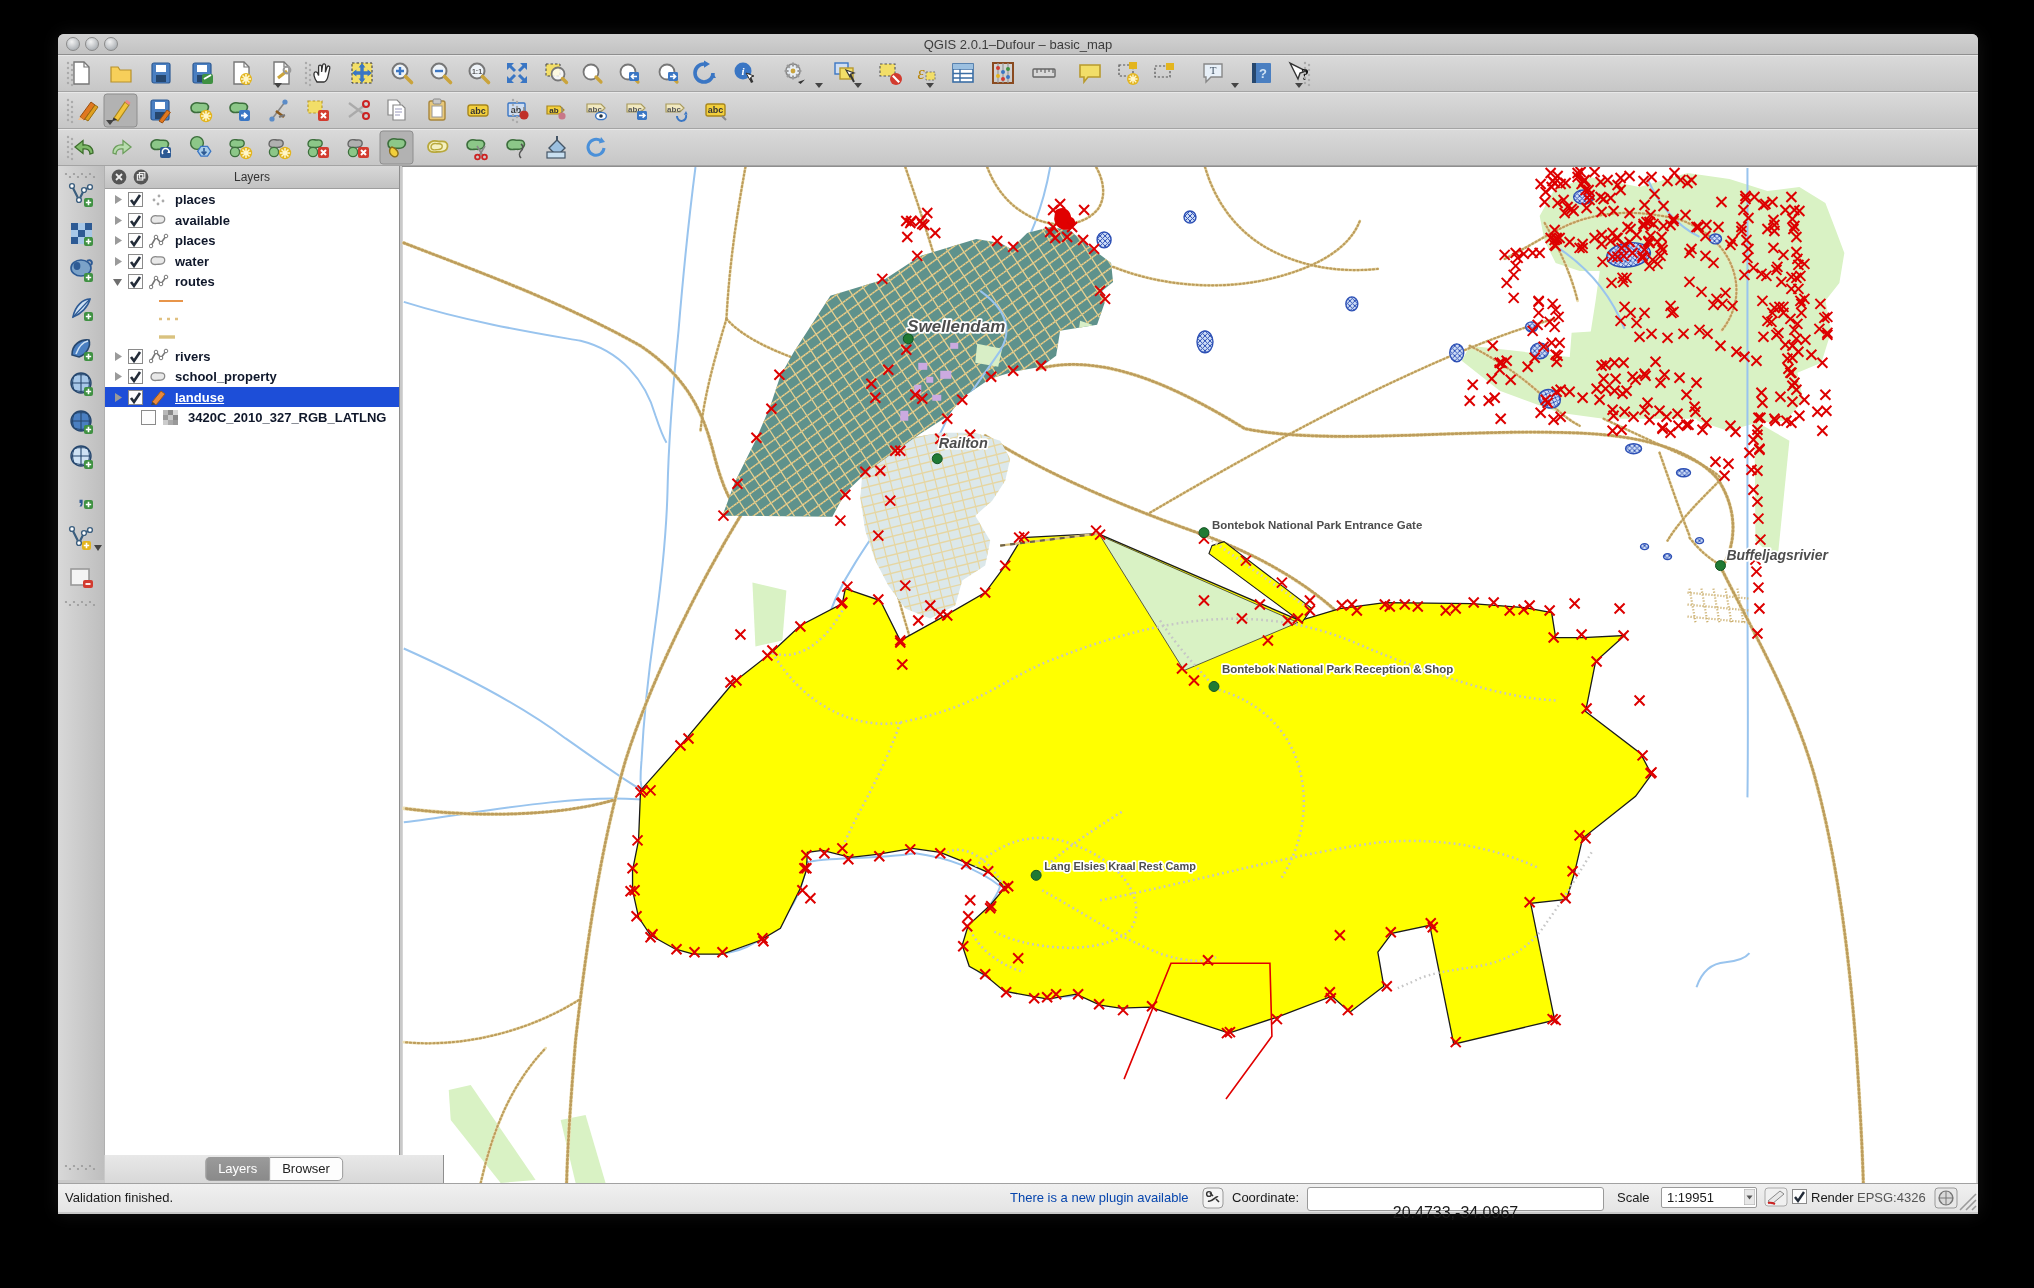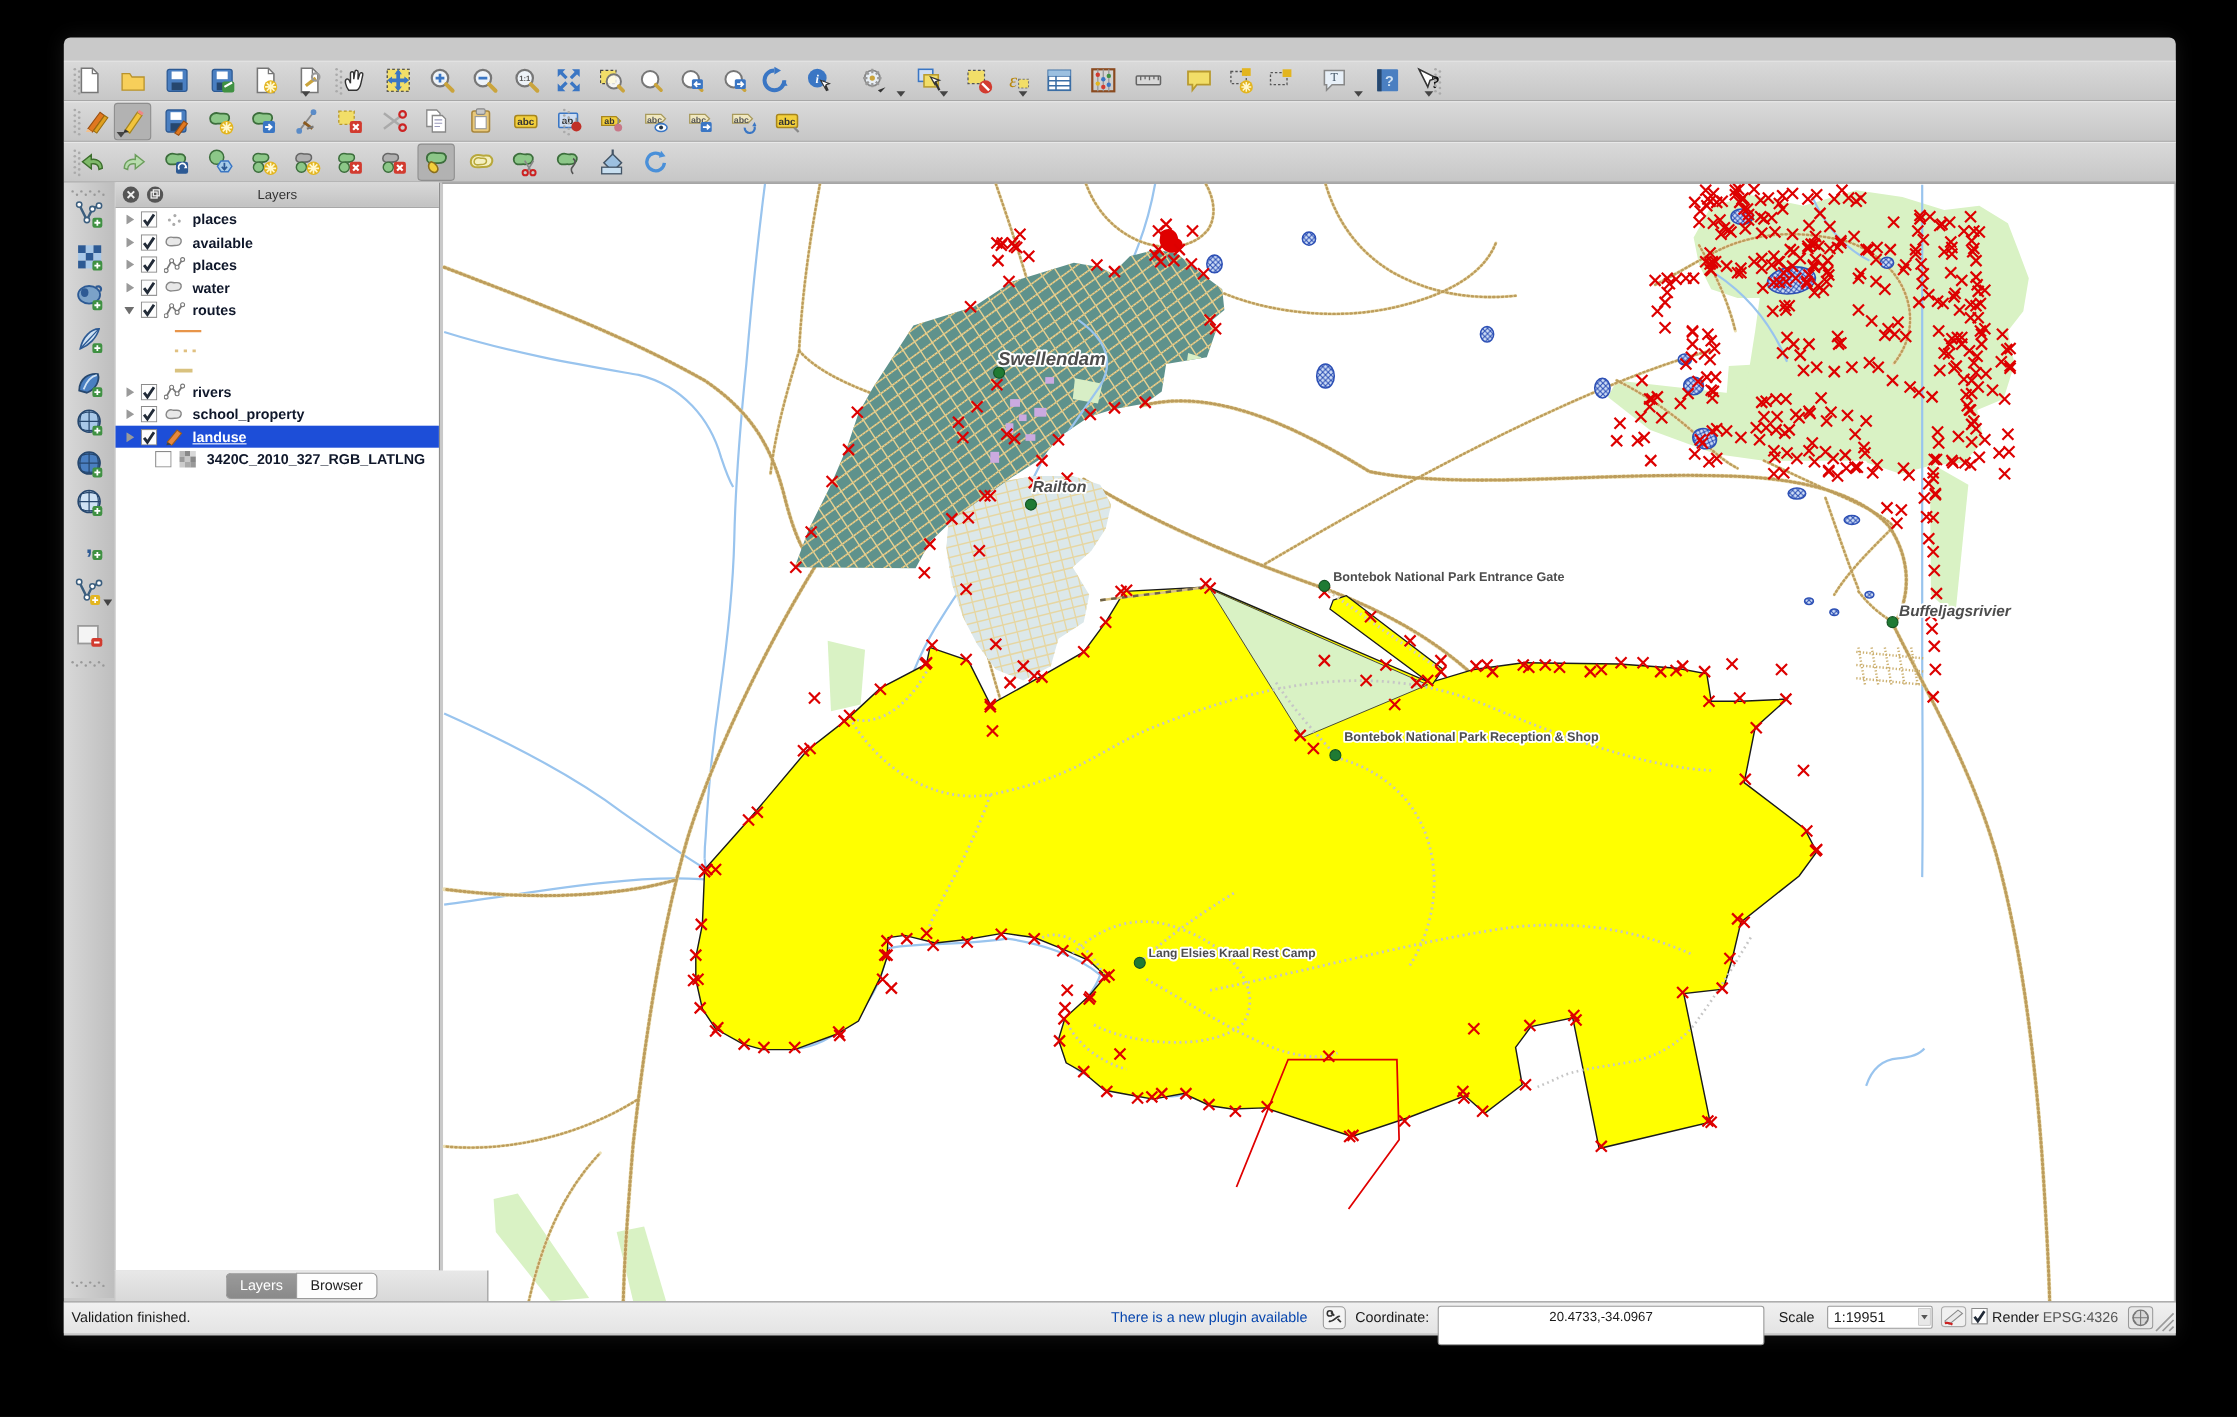--- a/index.html
+++ b/index.html
@@ -23,35 +23,41 @@
 #tabsrow{position:absolute;left:47px;top:1121px;width:339px;height:28px;background:linear-gradient(#e8e8e8,#d8d8d8);border-right:1px solid #8e8e8e}
 #tabs{position:absolute;left:50%;transform:translateX(-50%);top:2px;white-space:nowrap}
 .tab{display:inline-block;font-size:13px;padding:3px 12px 4px;border:1px solid #9a9a9a;background:#fdfdfd;color:#222;border-radius:0 5px 5px 0}
 .selt{background:linear-gradient(#9a9a9a,#8a8a8a);color:#fff;border-radius:5px 0 0 5px;border-right:none}
 #status{position:absolute;left:0;top:1149px;width:100%;height:29px;background:linear-gradient(#f0f0f0,#e4e4e4);border-top:1px solid #a2a2a2;font-size:13px;color:#1a1a1a}
 #status>span{position:absolute;top:6px}
 #valmsg{left:7px}
 #plug{left:952px;color:#0645ad;}
 #plugico{left:1144px;top:3px !important}
 #coordlab{left:1174px}
-#coordbox{left:1249px;top:3px !important;width:297px;height:36px;background:#fff;border:1px solid #9a9a9a;border-radius:3px;text-align:center;padding-top:2px;font-size:12px}
+#coordbox{left:1249px;top:3px !important;width:297px;height:24px;background:#fff;border:1px solid #9a9a9a;border-radius:3px;text-align:center;padding-top:16px;font-size:16px}
 #scalelab{left:1559px}
 #scalebox{left:1603px;top:3px !important;width:96px;height:21px;background:#fff;border:1px solid #9a9a9a;border-radius:2px}
 #scaletxt{position:absolute;left:5px;top:2px;font-size:13px}
 #scalearrow{position:absolute;right:1px;top:1px}
 #painticon{left:1706px;top:3px !important}
 #rendercb{left:1734px;top:5px !important}
 #renderlab{left:1753px}
 #epsg{left:1799px;color:#555}
 #globebox{left:1876px;top:3px !important}
 #grip{left:1898px;top:6px !important}
 </style></head>
 <body>
 <div id="win">
 
+<div id="titlebar">
+ <span class="tl" style="left:8px"></span>
+      <span class="tl" style="left:27px"></span>
+      <span class="tl" style="left:46px"></span>
+ <span id="titletxt">QGIS 2.0.1–Dufour – basic_map</span>
+</div>
 <svg id="tbs" width="1920" height="111">
 <defs>
 <linearGradient id="tbg" x1="0" y1="0" x2="0" y2="1">
           <stop offset="0" stop-color="#dadada"></stop>
           <stop offset="1" stop-color="#c6c6c6"></stop>
         </linearGradient>
 <g id="i-page">
           <path d="M6,2 h10 l5,5 v17 h-15 z" fill="#fff" stroke="#777" stroke-width="1.4"></path>
           <path d="M16,2 v5 h5" fill="none" stroke="#777" stroke-width="1.2"></path>
         </g>

